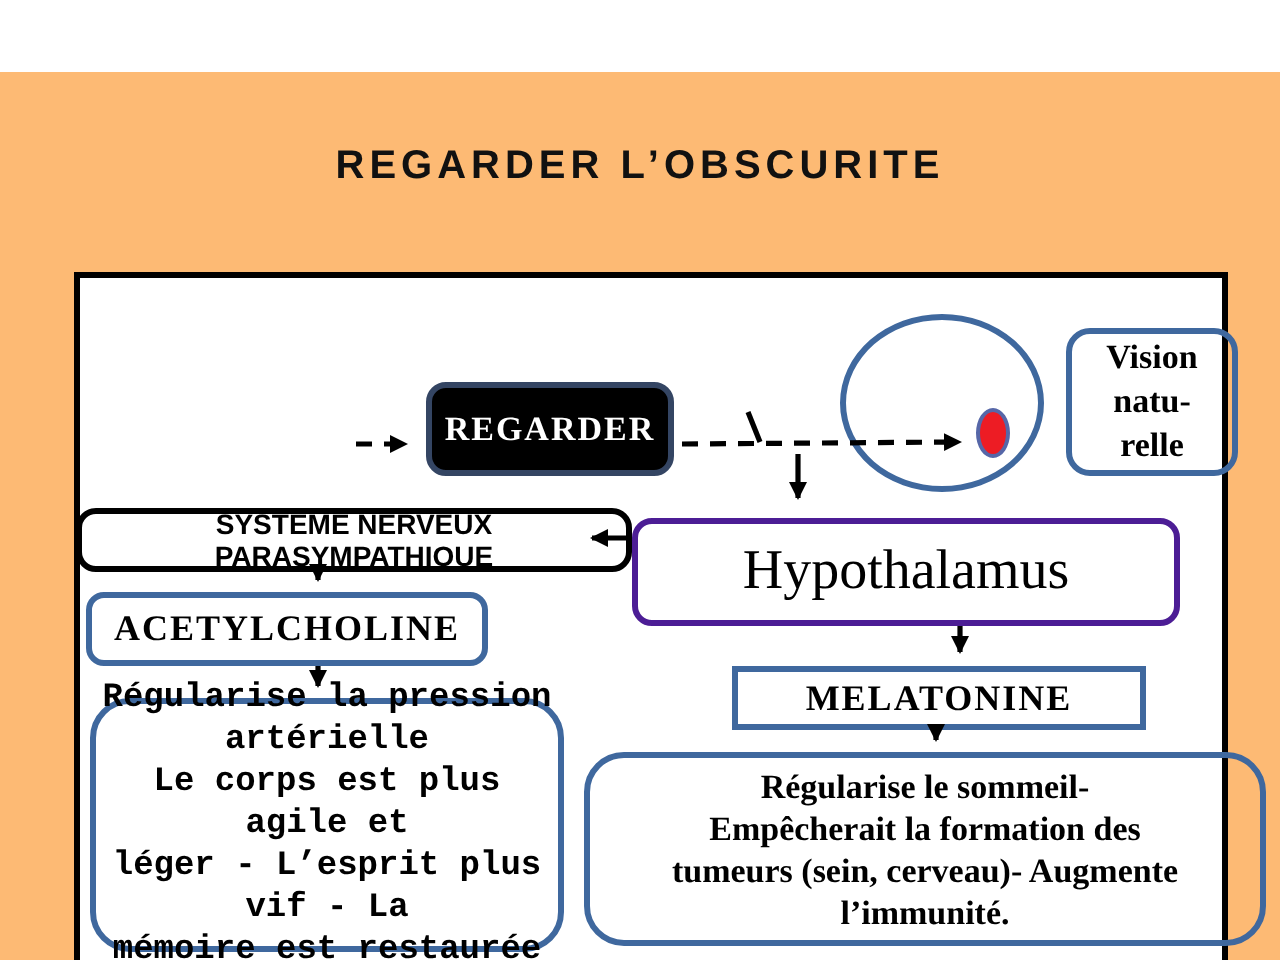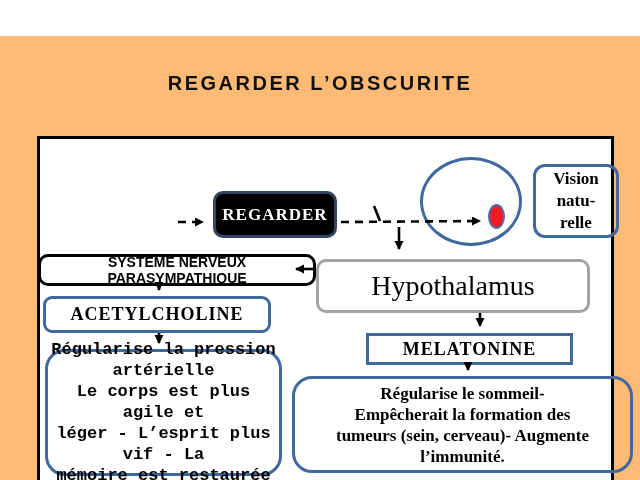--- a/index.html
+++ b/index.html
@@ -85,26 +85,26 @@
   
   .systeme {
     left: 38px; top: 218px; width: 278px; height: 32px;
     border: 3px solid #000000;
     border-radius: 10px;
     font-family: "Liberation Sans", sans-serif;
     font-size: 14px; font-weight: bold; line-height: 16px;
   }
   .hypothalamus {
     left: 316px; top: 223px; width: 274px; height: 54px;
-    border: 3px solid #a3a3a3;
+    border: 3px solid #4c1d95;
     border-radius: 10px;
     font-size: 28px; font-weight: normal;
   }
   .acetylcholine {
-    left: 43px; top: 260px; width: 228px; height: 37px;
+    left: 43px; top: 260px; width: 201px; height: 37px;
     border: 3px solid #3F689E;
     border-radius: 9px;
     font-size: 18px; font-weight: bold; letter-spacing: 1px;
   }
   .melatonine {
     left: 366px; top: 297px; width: 207px; height: 32px;
     border: 3px solid #3F689E;
     border-radius: 0;
     font-size: 18px; font-weight: bold; letter-spacing: 1px;
   }

